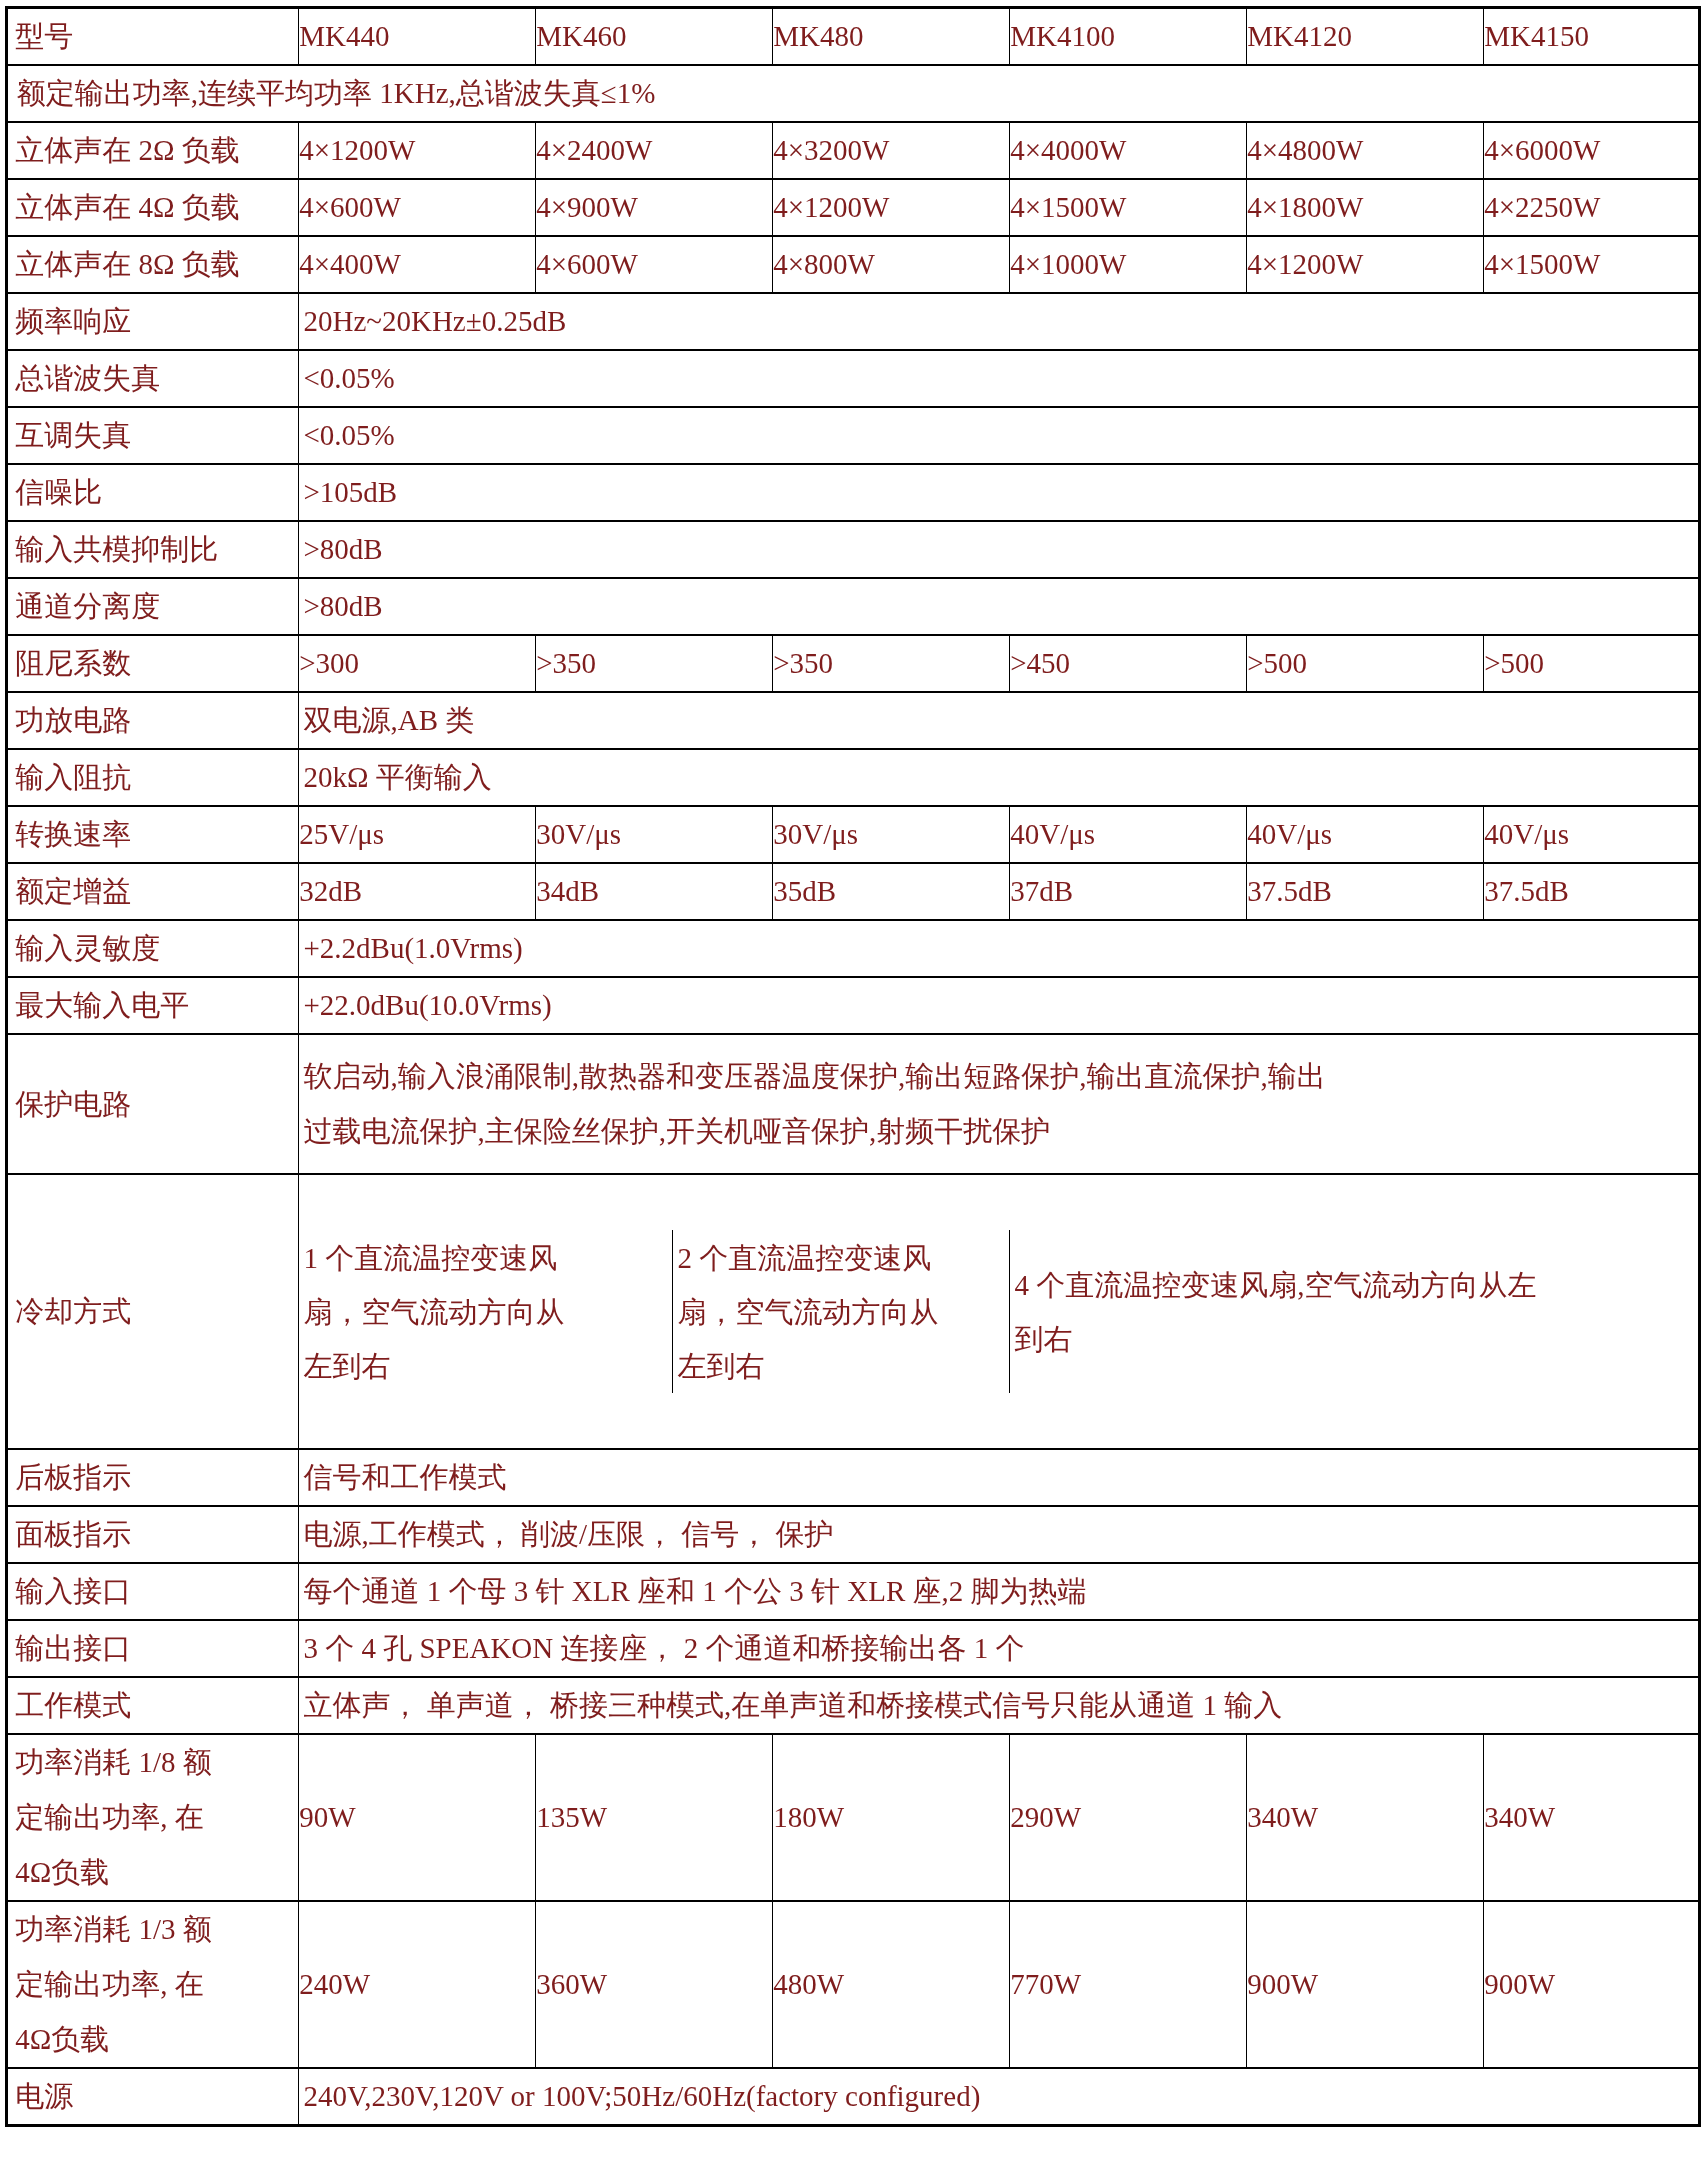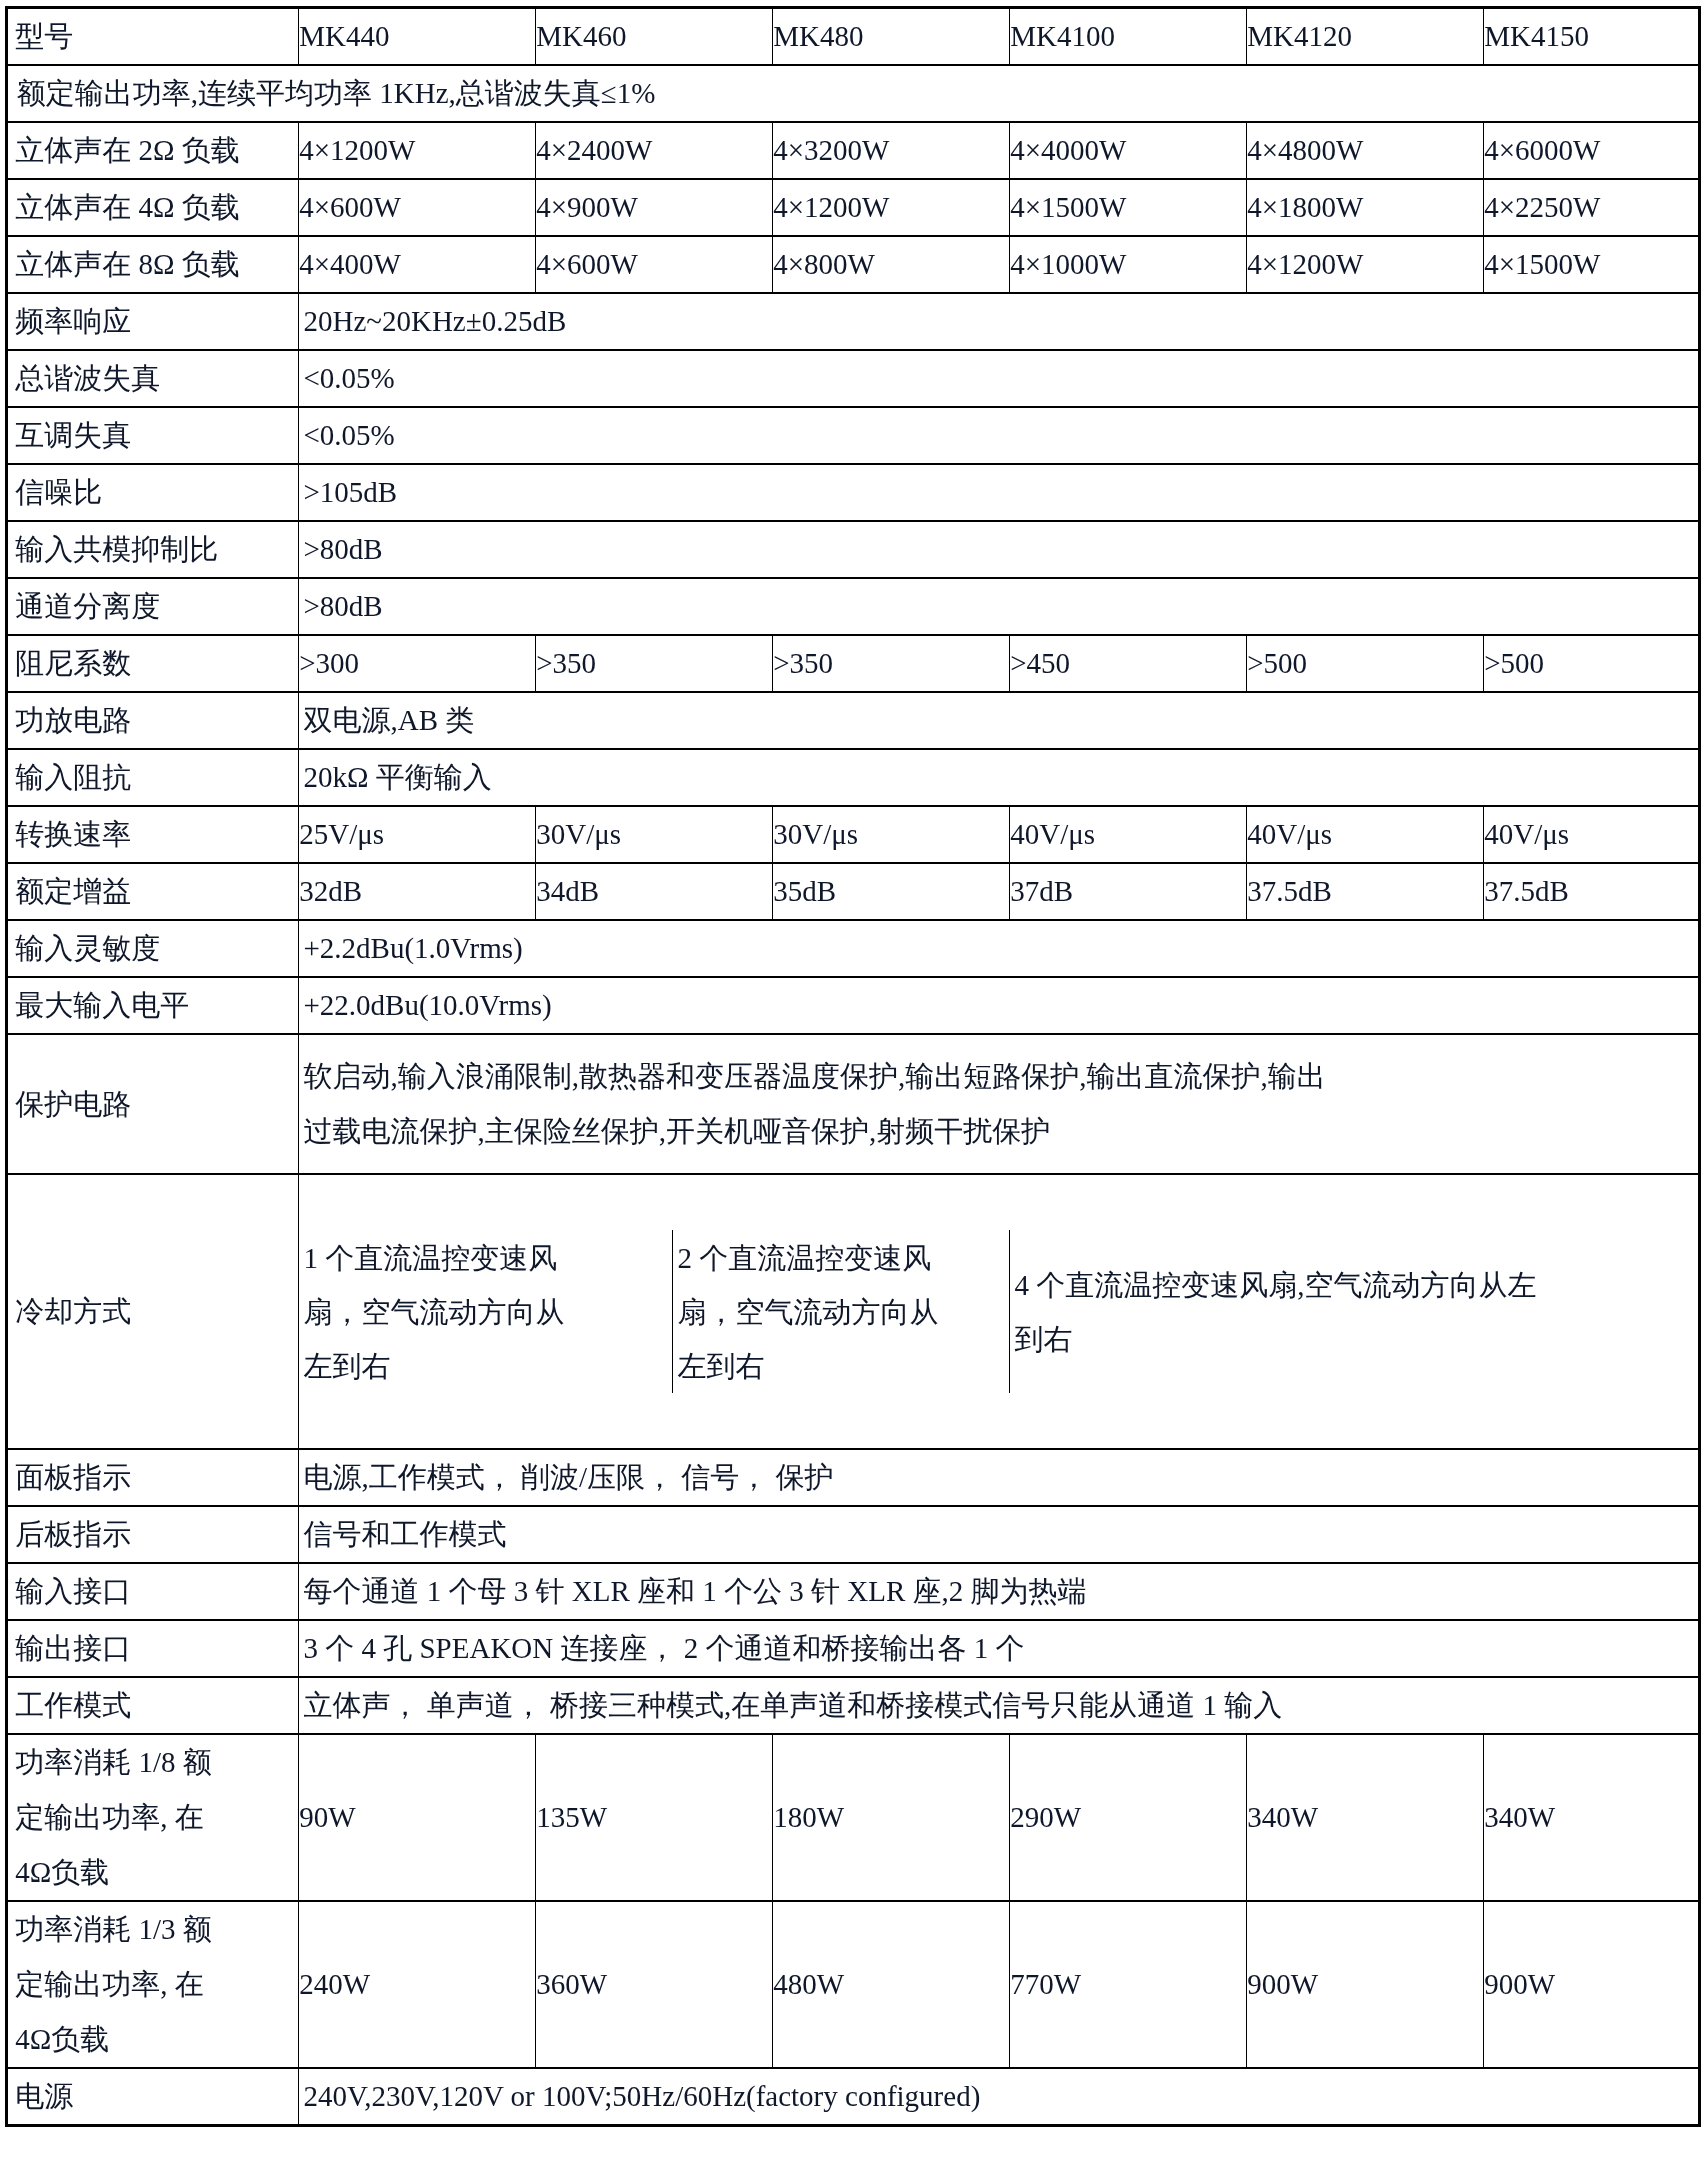--- a/index.html
+++ b/index.html
@@ -3,21 +3,21 @@
 <meta charset="utf-8">
 <style>
   * { box-sizing: border-box; }
   html, body { margin: 0; padding: 0; background: #ffffff; }
   #page {
     position: relative;
     width: 1704px;
     height: 2172px;
     background: #ffffff;
     font-family: "Liberation Serif", "DejaVu Serif", serif;
-    color: #0f172a;
+    color: #7f1d1d;
   }
   table.spec {
     position: absolute;
     left: 5.2px;
     top: 6px;
     width: 1693px;
     border-collapse: collapse;
     table-layout: fixed;
     border: 3.5px solid #000;
   }
@@ -211,27 +211,27 @@
           <div class="coolcell cc2">2 个直流温控变速风
 扇，空气流动方向从
 左到右</div>
           <div class="coolcell cc3">4 个直流温控变速风扇,空气流动方向从左
 到右</div>
         </div>
       </td>
     </tr>
 
     <tr>
+      <td class="lbl">后板指示</td>
+      <td class="sp" colspan="6">信号和工作模式</td>
+    </tr>
+
+    <tr>
       <td class="lbl">面板指示</td>
       <td class="sp" colspan="6">电源,工作模式， 削波/压限， 信号， 保护</td>
-    </tr>
-
-    <tr>
-      <td class="lbl">后板指示</td>
-      <td class="sp" colspan="6">信号和工作模式</td>
     </tr>
 
     <tr>
       <td class="lbl">输入接口</td>
       <td class="sp" colspan="6">每个通道 1 个母 3 针 XLR 座和 1 个公 3 针 XLR 座,2 脚为热端</td>
     </tr>
 
     <tr>
       <td class="lbl">输出接口</td>
       <td class="sp" colspan="6">3 个 4 孔 SPEAKON 连接座， 2 个通道和桥接输出各 1 个</td>

